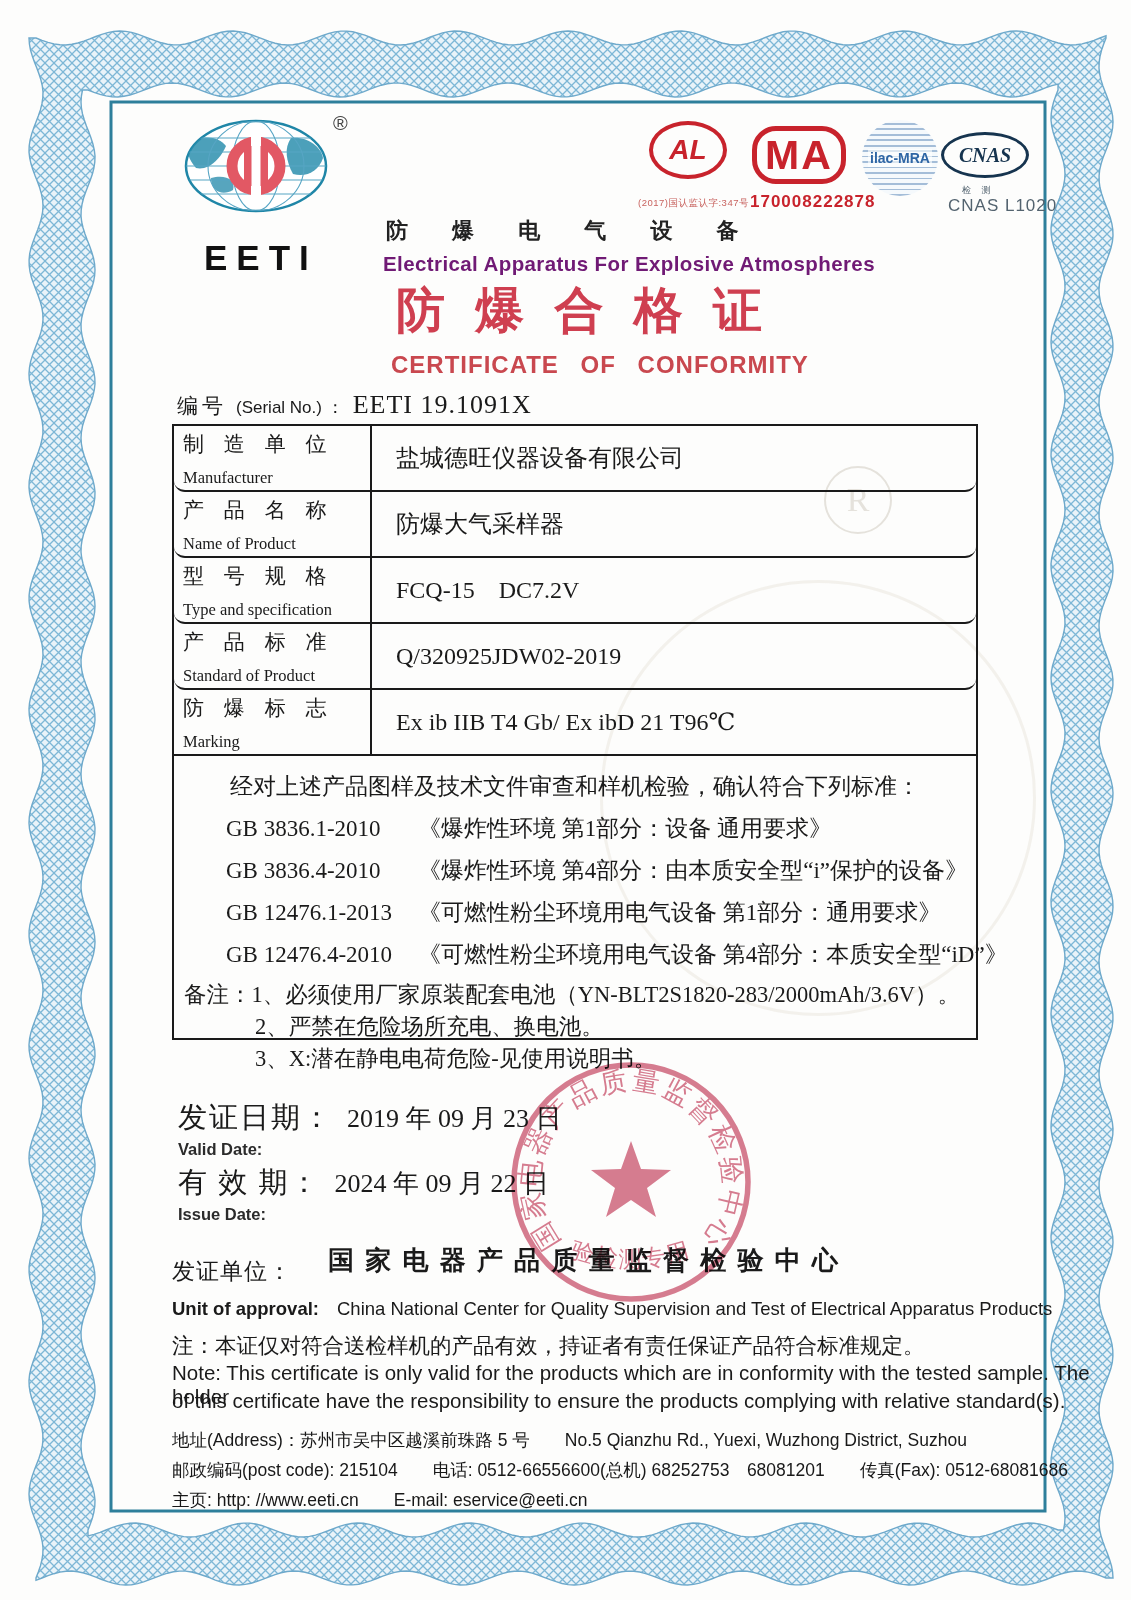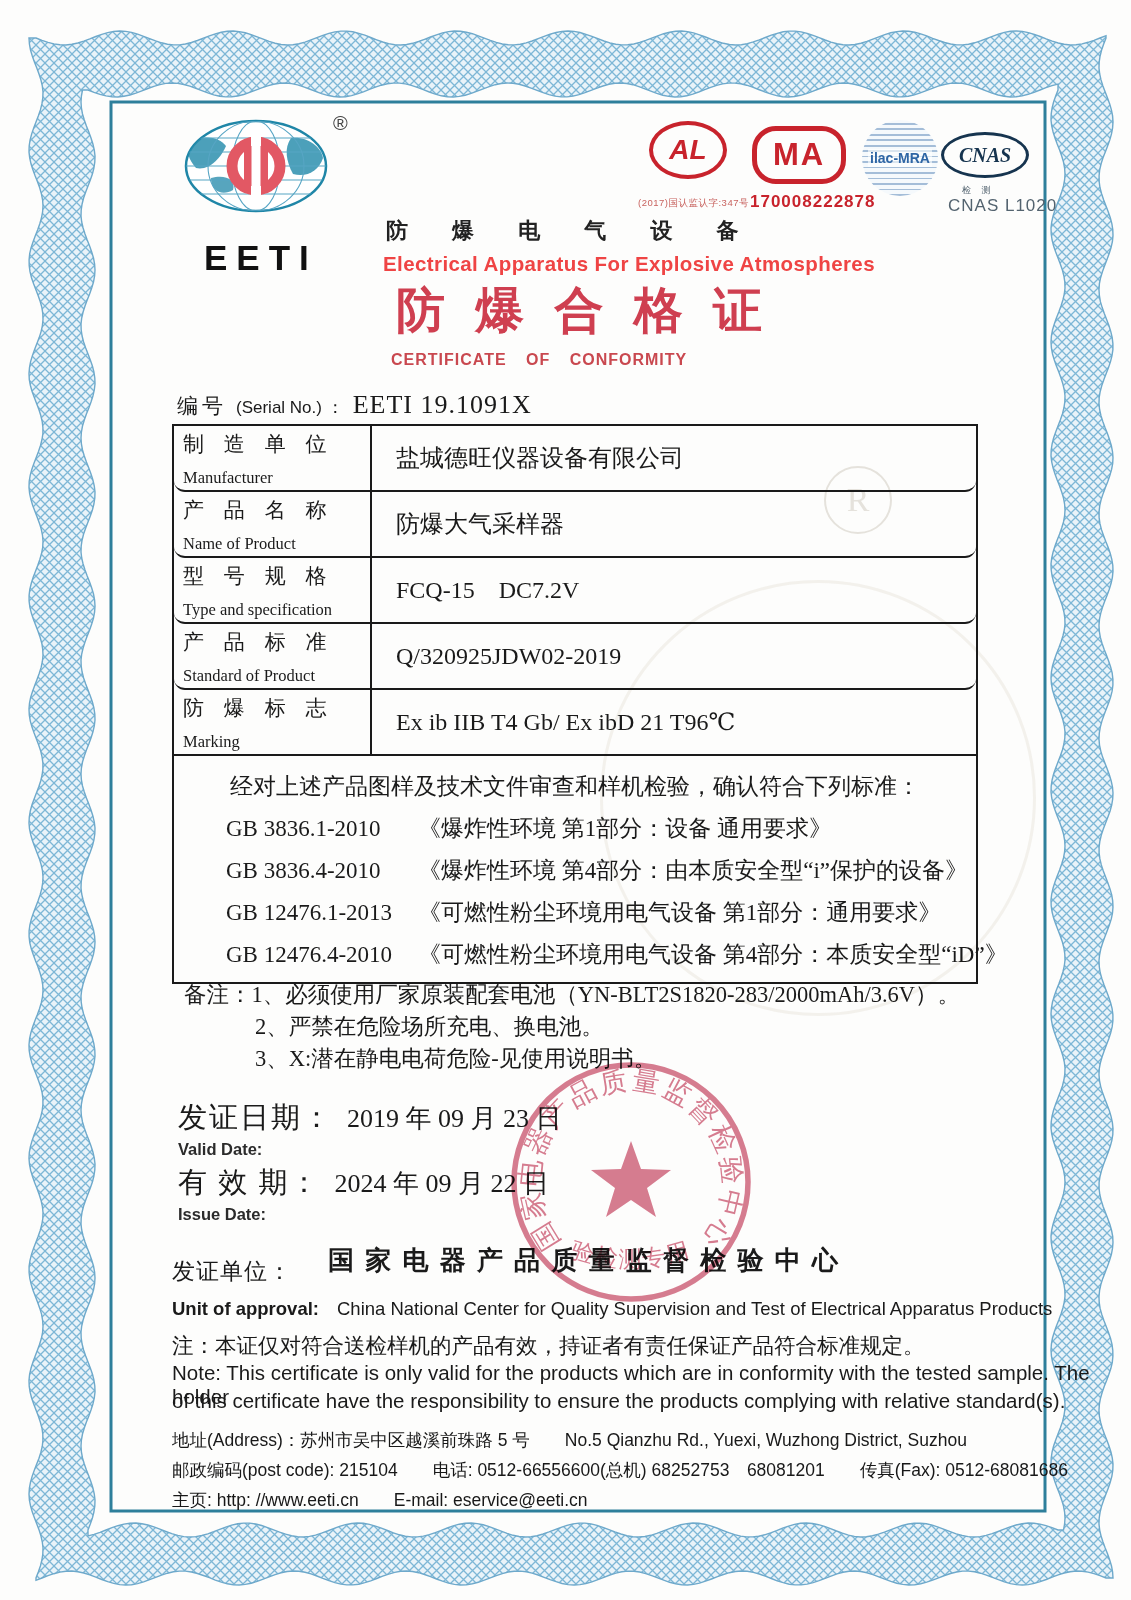--- a/index.html
+++ b/index.html
@@ -19,59 +19,59 @@
   #eeti-globe{left:181px;top:116px;z-index:2;}
   .reg-mark{left:333px;top:112px;font-size:20px;color:#444;z-index:2;}
   .eeti-wordmark{left:204px;top:238px;font-size:35px;font-weight:bold;letter-spacing:9px;color:#111;z-index:2;}
 
   .al-logo{left:649px;top:121px;width:78px;height:58px;border:4px solid #c8232c;border-radius:50%;
        display:flex;align-items:center;justify-content:center;color:#c8232c;font-weight:bold;
        font-size:28px;font-style:italic;z-index:2;box-sizing:border-box;}
   .al-caption{left:638px;top:197px;font-size:9.5px;color:#c8635f;letter-spacing:.5px;z-index:2;}
   .cma-logo{left:752px;top:126px;width:94px;height:58px;border:5px solid #c8232c;border-radius:24px;
        display:flex;align-items:center;justify-content:center;color:#c8232c;font-weight:bold;
-       font-size:31px;letter-spacing:2px;z-index:2;box-sizing:border-box;}
+       font-size:41px;letter-spacing:2px;z-index:2;box-sizing:border-box;}
   .cma-number{left:750px;top:192px;font-size:17px;font-weight:bold;color:#c8232c;letter-spacing:1px;z-index:2;}
   .ilac-logo{left:862px;top:120px;width:76px;height:76px;border-radius:50%;
        background:repeating-linear-gradient(0deg,#a4bdd8 0 1.5px,#f5f9fc 1.5px 5.5px);
        display:flex;align-items:center;justify-content:center;z-index:2;}
   .ilac-text{color:#2f66a5;font-weight:bold;font-size:14px;background:rgba(255,255,255,.6);padding:1px 2px;}
   .cnas-logo{left:941px;top:132px;width:88px;height:46px;border:3px solid #16344f;border-radius:50%;
        display:flex;align-items:center;justify-content:center;color:#16344f;font-weight:bold;
        font-style:italic;font-family:"Liberation Serif",serif;font-size:20px;z-index:2;box-sizing:border-box;}
   .cnas-caption{left:962px;top:184px;font-size:9px;color:#53636f;letter-spacing:4px;z-index:2;}
   .cnas-code{left:948px;top:196px;font-size:17px;color:#53636f;letter-spacing:1px;z-index:2;}
 
   
   .subject-zh{left:386px;top:216px;font-size:22px;letter-spacing:19px;color:#222;z-index:2;}
-  .subject-en{left:383px;top:252px;font-size:20.5px;font-weight:bold;letter-spacing:.4px;color:#ef4444;z-index:2;}
+  .subject-en{left:383px;top:252px;font-size:20.5px;font-weight:bold;letter-spacing:.4px;color:#701a75;z-index:2;}
   .title-zh{left:396px;top:278px;font-size:49px;font-weight:bold;letter-spacing:9px;color:#cf3f50;
         font-family:"Liberation Serif","DejaVu Serif",serif;z-index:2;}
-  .title-en{left:391px;top:351px;font-size:16px;letter-spacing:1px;word-spacing:14px;color:#c9484f;z-index:2;text-align:right;}
+  .title-en{left:391px;top:351px;font-size:24px;letter-spacing:1px;word-spacing:14px;color:#c9484f;z-index:2;text-align:right;}
 
   
   .serial-row{left:177px;top:390px;display:flex;align-items:baseline;gap:9px;z-index:2;}
   .serial-zh{font-size:21px;letter-spacing:4px;}
   .serial-en{font-size:17px;}
   .serial-value{font-family:"Liberation Serif","DejaVu Serif",serif;font-size:26px;letter-spacing:1px;}
 
   
   #product-table{left:172px;top:424px;width:806px;height:332px;border:2.5px solid #1a1a1a;
         box-sizing:border-box;display:flex;flex-direction:column;z-index:2;background:transparent;}
   .t-row{flex:1;display:flex;border-bottom:2px solid #1a1a1a;border-radius:11px;}
   .t-row:last-child{border-bottom:none;}
   .t-label{width:198px;border-right:2px solid #1a1a1a;box-sizing:border-box;
         padding:4px 4px 2px 9px;display:flex;flex-direction:column;justify-content:space-between;}
   .t-zh{font-size:21px;letter-spacing:7px;white-space:nowrap;}
   .t-en{font-family:"Liberation Serif","DejaVu Serif",serif;font-size:16.5px;white-space:nowrap;}
   .t-value{flex:1;display:flex;align-items:center;padding-left:24px;
         font-family:"Liberation Serif","DejaVu Serif",serif;font-size:24px;}
 
   
-  #standards-box{left:172px;top:756px;width:806px;height:228px;border:2.5px solid #1a1a1a;border-top:none;
+  #standards-box{left:172px;top:756px;width:806px;height:284px;border:2.5px solid #1a1a1a;border-top:none;
         box-sizing:border-box;padding:15px 12px 0 10px;z-index:2;
         font-family:"Liberation Serif","DejaVu Serif",serif;font-size:23px;}
   .std-intro{margin-left:46px;}
   .std-item{margin-left:42px;margin-top:11px;display:flex;gap:20px;align-items:baseline;}
   .std-code{min-width:172px;white-space:nowrap;}
   .std-title{white-space:nowrap;}
   .notes-block{margin-top:9px;font-size:22.5px;line-height:32px;}
   .note-first{display:flex;}
   .note-label{white-space:nowrap;}
   .note-rest{padding-left:71px;}

